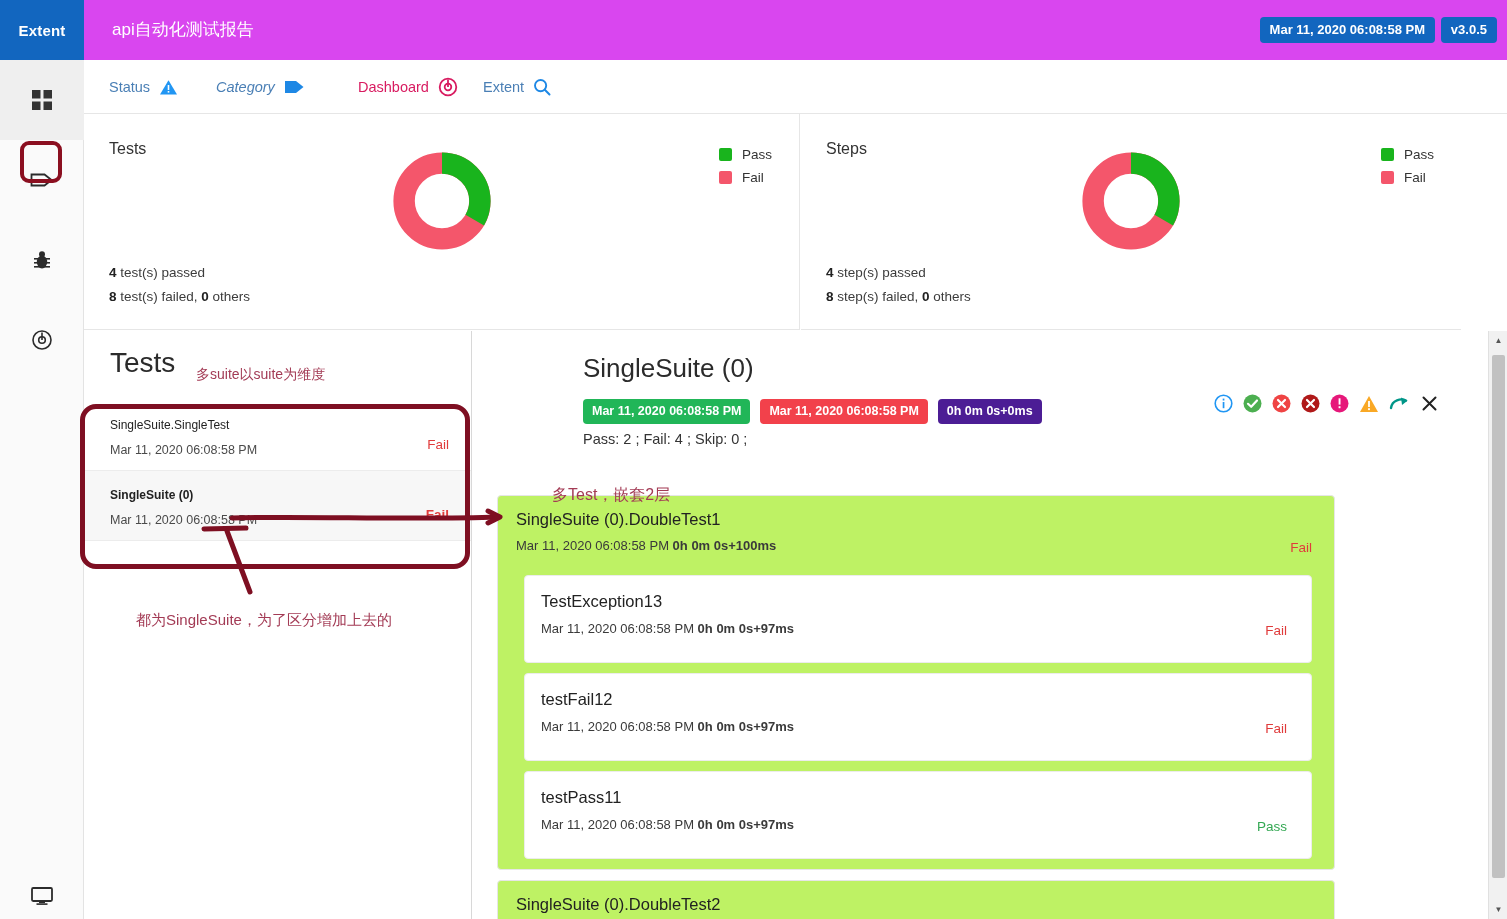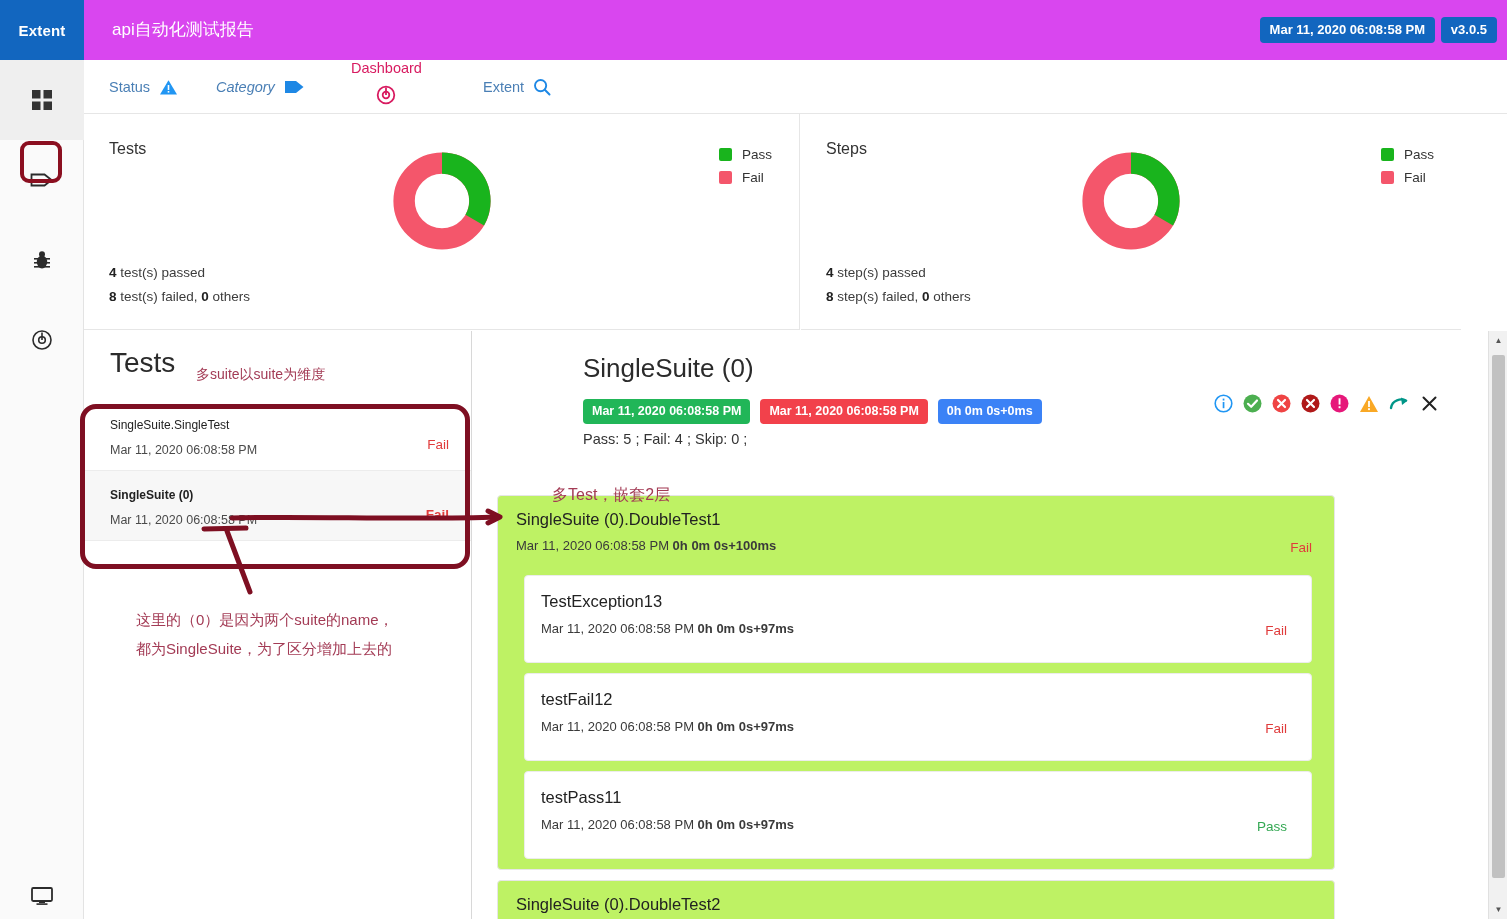--- a/index.html
+++ b/index.html
@@ -144,21 +144,21 @@
     position: absolute; left: 110px; top: 22px;
     font-size: 26px; color: #2b2b2b;
   }
   .pill-row { position: absolute; left: 110px; top: 68px; display: flex; gap: 10px; }
   .pill {
     font-size: 12.5px; font-weight: 700; color: #ffffff;
     padding: 5px 9px; border-radius: 4px; line-height: 15px;
   }
   .pill.start { background: #21b658; }
   .pill.end   { background: #f2414b; }
-  .pill.dur   { background: #3b82f6; }
+  .pill.dur   { background: #4c1d95; }
   .pass-line {
     position: absolute; left: 110px; top: 100px;
     font-size: 14.5px; color: #333333;
   }
   .icon-row {
     position: absolute; right: 52px; top: 63px;
     display: flex; align-items: center; gap: 10px;
   }
   .icon-row span { display: inline-flex; align-items: center; cursor: pointer; }
 
@@ -291,21 +291,21 @@
 
     <div class="nav-item" style="left:132px;font-style:italic;">
       <span>Category</span>
       <span class="nav-ico">
         <svg width="21" height="18" viewBox="0 0 21 18">
           <path d="M1 3 h11 l7.5 6 -7.5 6 H1z" fill="#1e88e5"></path>
         </svg>
       </span>
     </div>
 
-    <div class="nav-item active" style="left:267px;flex-direction:column;">
+    <div class="nav-item active" style="left:274px;">
       <span>Dashboard</span>
       <span class="nav-ico">
         <svg width="20" height="20" viewBox="0 0 20 20">
           <circle cx="10" cy="10" r="8.3" fill="none" stroke="#d81b60" stroke-width="1.8"></circle>
           <path d="M10 10 L10 2.5" stroke="#d81b60" stroke-width="1.8" fill="none"></path>
           <circle cx="10" cy="10" r="3.3" fill="none" stroke="#d81b60" stroke-width="1.8"></circle>
         </svg>
       </span>
     </div>
 
@@ -404,21 +404,21 @@
 
     <div class="detail">
       <div class="detail-title">SingleSuite (0)</div>
 
       <div class="pill-row">
         <span class="pill start">Mar 11, 2020 06:08:58 PM</span>
         <span class="pill end">Mar 11, 2020 06:08:58 PM</span>
         <span class="pill dur">0h 0m 0s+0ms</span>
       </div>
 
-      <div class="pass-line">Pass: 5 ; Fail: 4 ; Skip: 0 ;</div>
+      <div class="pass-line">Pass: 2 ; Fail: 4 ; Skip: 0 ;</div>
 
       <div class="icon-row">
         <span>
           <svg width="19" height="19" viewBox="0 0 19 19">
             <circle cx="9.5" cy="9.5" r="8.3" fill="none" stroke="#2196f3" stroke-width="1.6"></circle>
             <rect x="8.7" y="8" width="1.7" height="6.2" fill="#2196f3"></rect>
             <rect x="8.7" y="4.6" width="1.7" height="1.9" fill="#2196f3"></rect>
           </svg>
         </span>
         <span>
@@ -518,21 +518,20 @@
 
     <path d="M232 518 C300 516, 420 520, 498 517" stroke="#7e0f22" stroke-width="5" fill="none" stroke-linecap="round"></path>
     <path d="M488 511 L500 517 L488 523" stroke="#7e0f22" stroke-width="5" fill="none" stroke-linecap="round" stroke-linejoin="round"></path>
 
     <path d="M204 529 L246 528" stroke="#7e0f22" stroke-width="5" fill="none" stroke-linecap="round"></path>
 
     <path d="M227 531 L250 592" stroke="#7e0f22" stroke-width="5" fill="none" stroke-linecap="round"></path>
   </svg>
 
   <div class="ann-note">
-    <div>这里的（0）是因为两个suite的name，</div>
     <div>都为SingleSuite，为了区分增加上去的</div>
   </div>
 
   <div class="ann-test">多Test，嵌套2层</div>
 
   <div class="scroll-track">
     <div class="scroll-arrow-up">▲</div>
     <div class="scroll-thumb"></div>
     <div class="scroll-arrow-dn">▼</div>
   </div>

